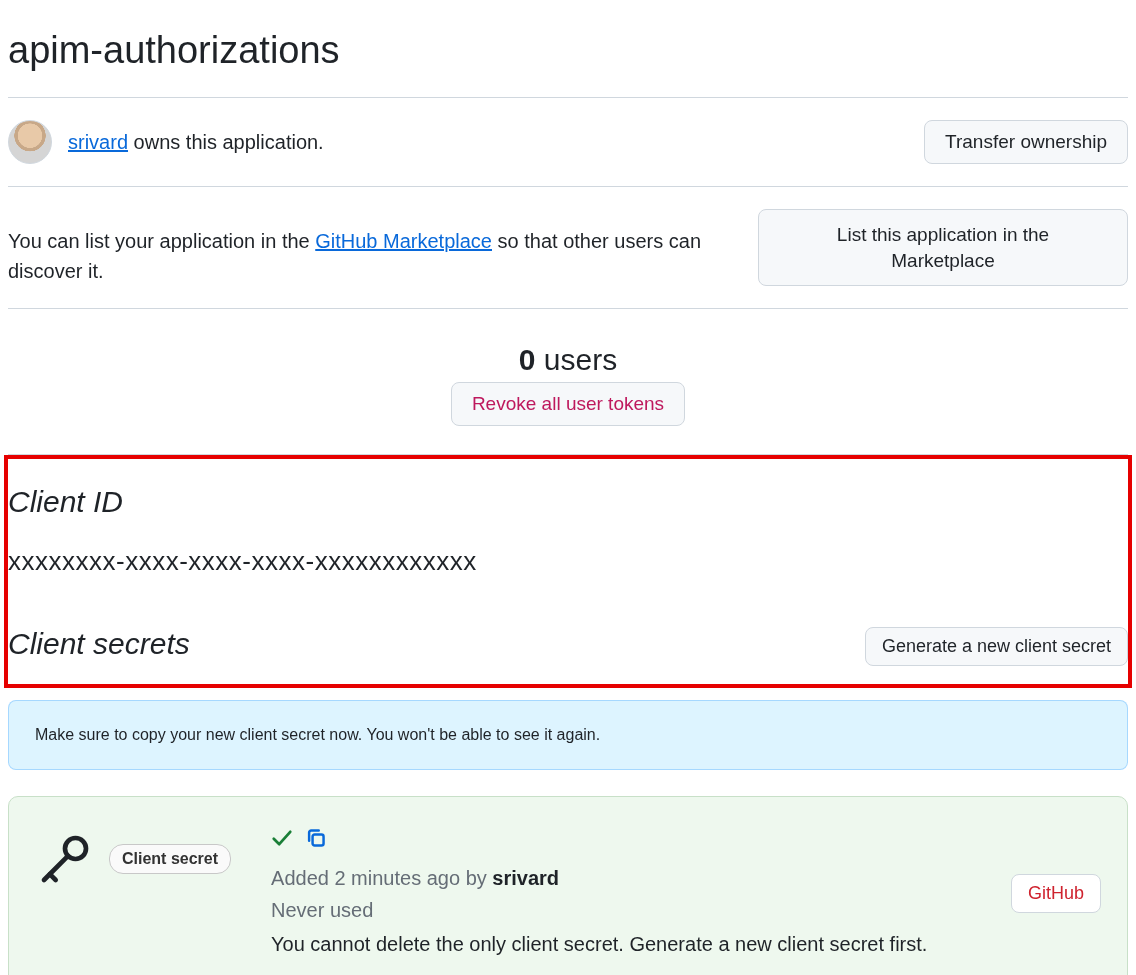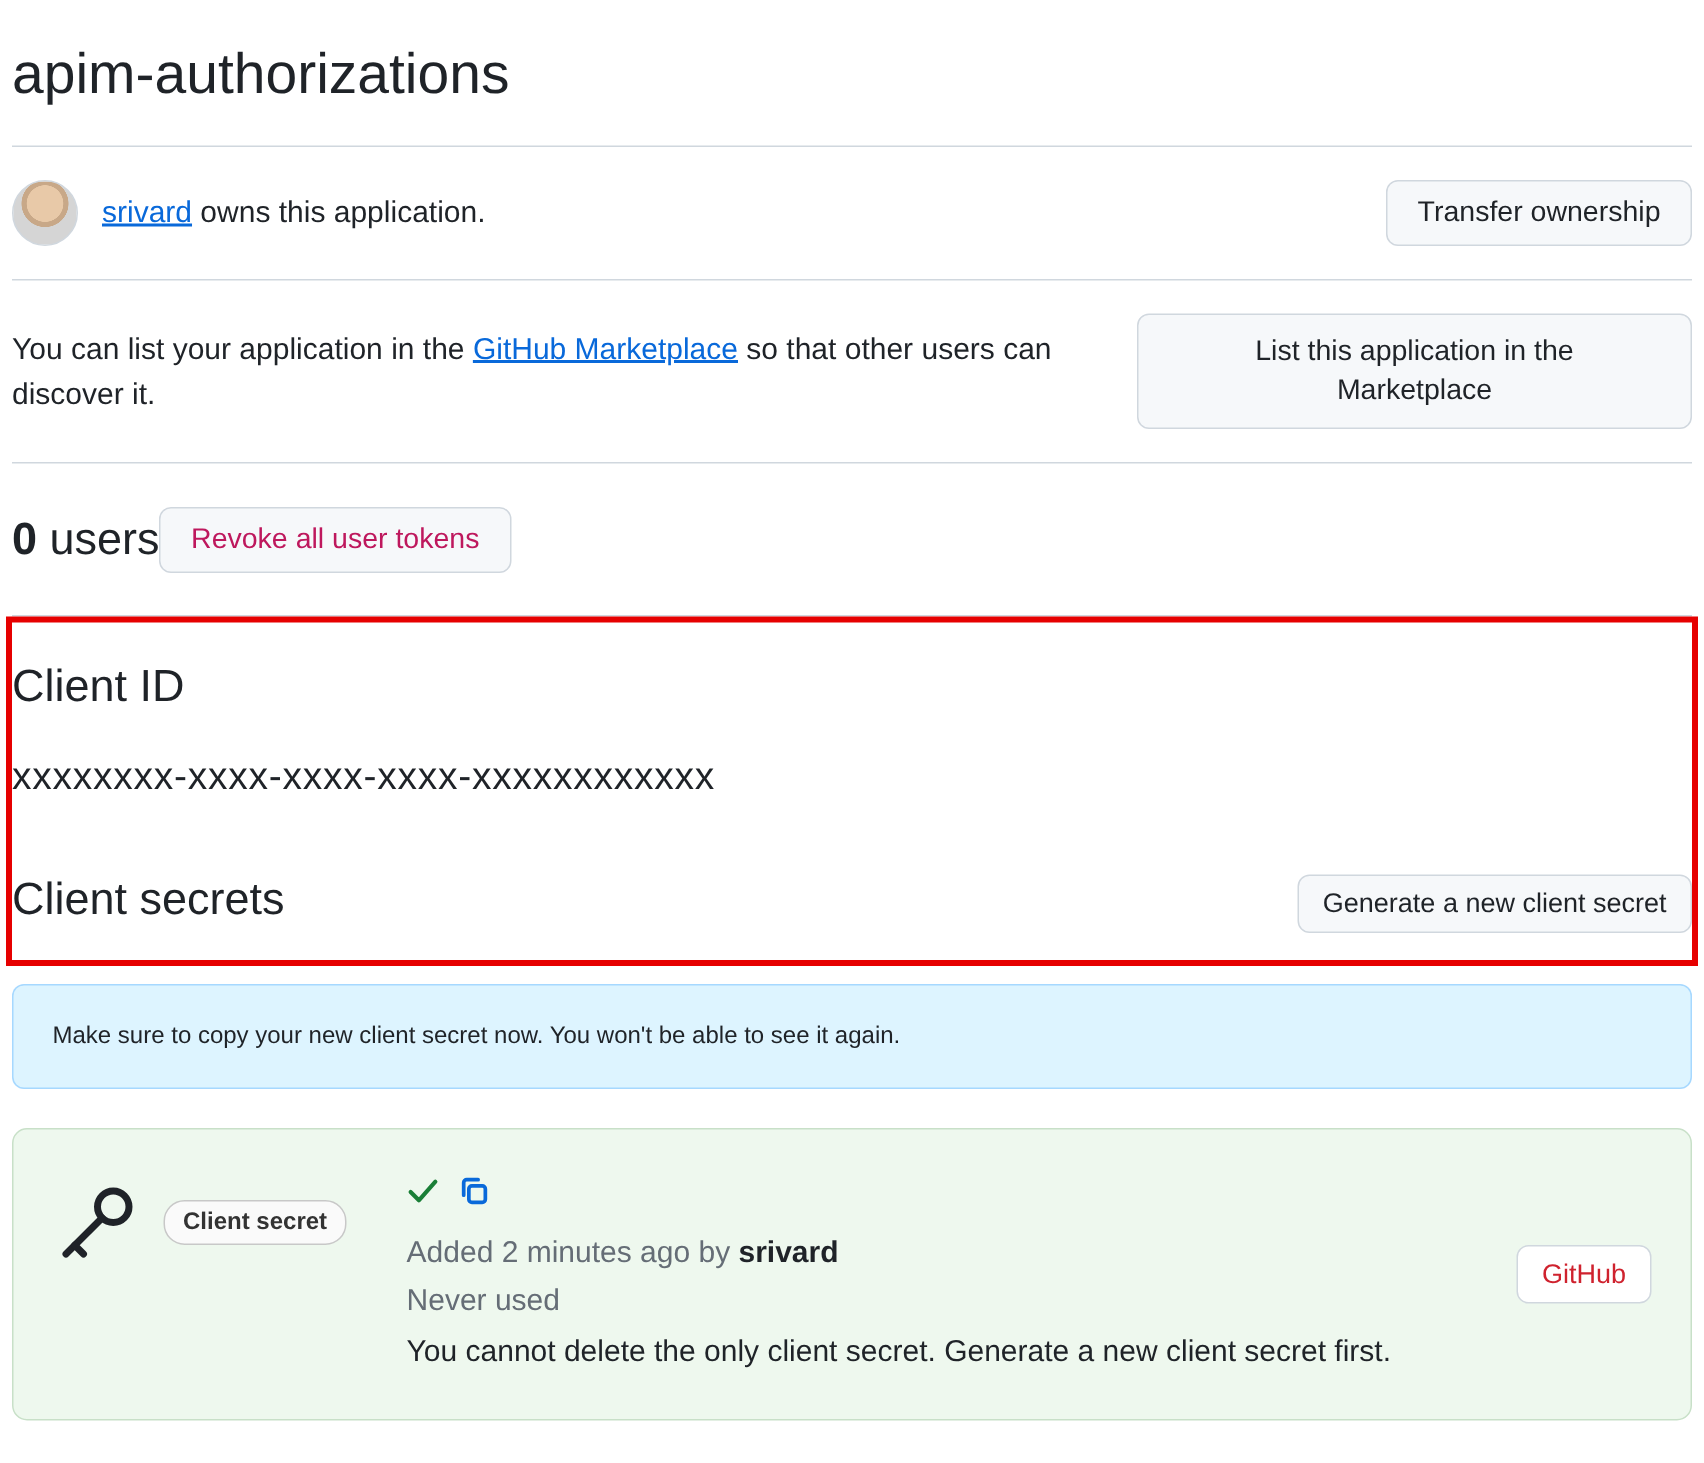--- a/index.html
+++ b/index.html
@@ -62,45 +62,47 @@
     color: #cf222e;
     background: #ffffff;
     border: 1px solid #d0d7de;
     border-radius: 8px;
     padding: 8px 16px;
     font-size: 18px;
     cursor: pointer;
   }
   .marketplace-row {
     display: flex;
-    align-items: center;
+    align-items: flex-end;
     justify-content: space-between;
     gap: 20px;
     padding: 22px 0;
   }
   .marketplace-text { flex: 1; }
   .marketplace-btn { width: 370px; min-height: 70px; padding: 12px 24px; line-height:1.35;}
   .users-row {
     display: flex;
     align-items: center;
-    justify-content: flex-start;
+    justify-content: space-between;
     padding: 28px 0;
+    flex-direction: column;
   }
   .users-count { font-size: 30px; font-weight: 400; }
   .users-count b { font-weight: 600; }
   .highlight-box {
     border: 4px solid #e60000;
     padding: 10px 0 18px 0;
     margin-left: -4px;
     margin-right: -4px;
   }
   .section-heading {
     font-size: 30px;
     font-weight: 400;
     margin: 10px 0 18px 0;
+    font-style: italic;
   }
   .client-id-value {
     font-size: 26px;
     letter-spacing: 0.5px;
     margin-bottom: 40px;
   }
   .secrets-header-row {
     display: flex;
     align-items: flex-end;
     justify-content: space-between;

